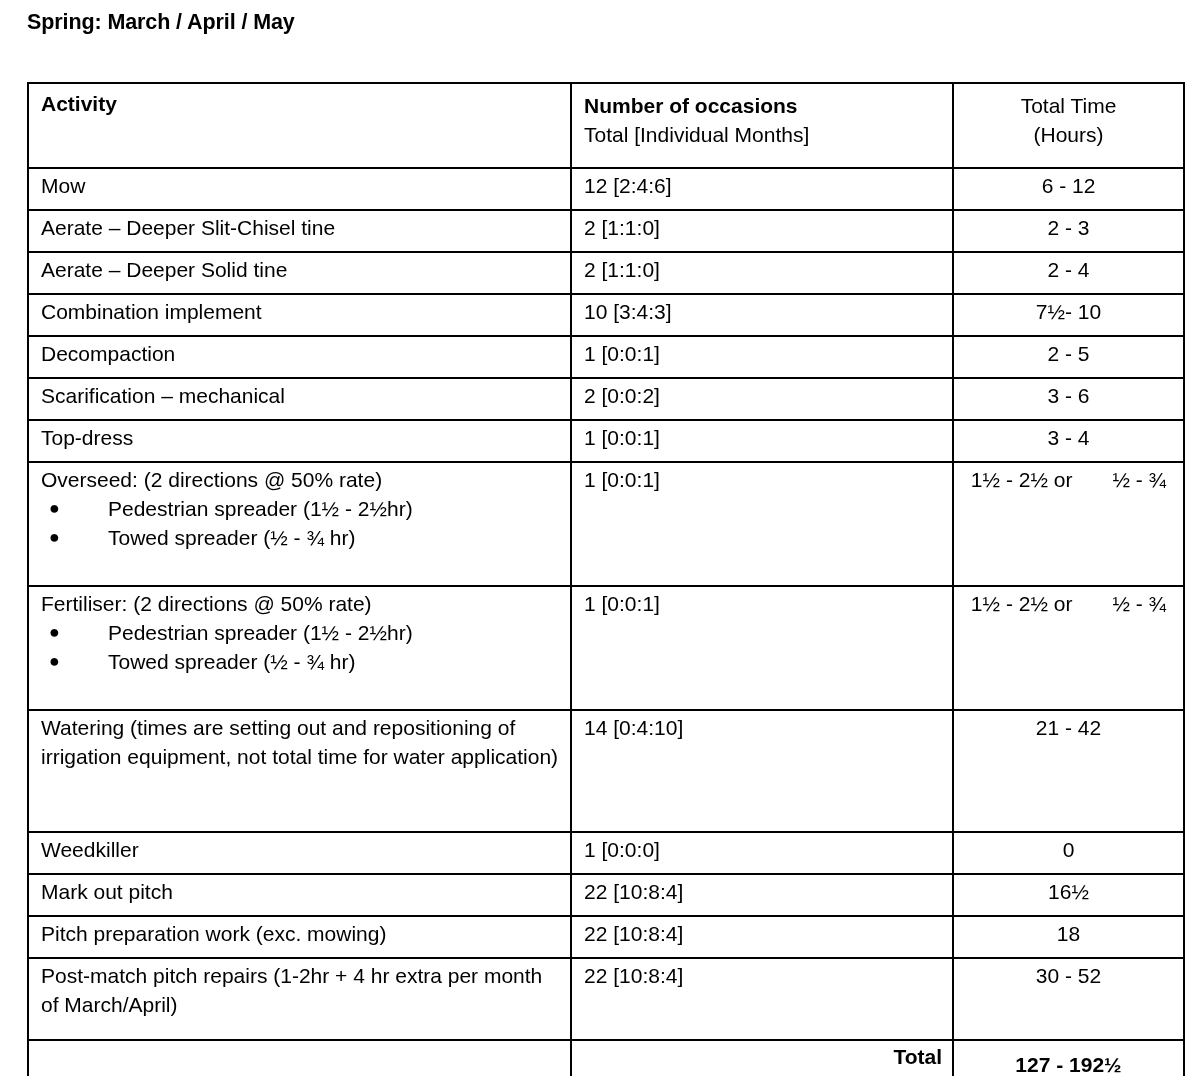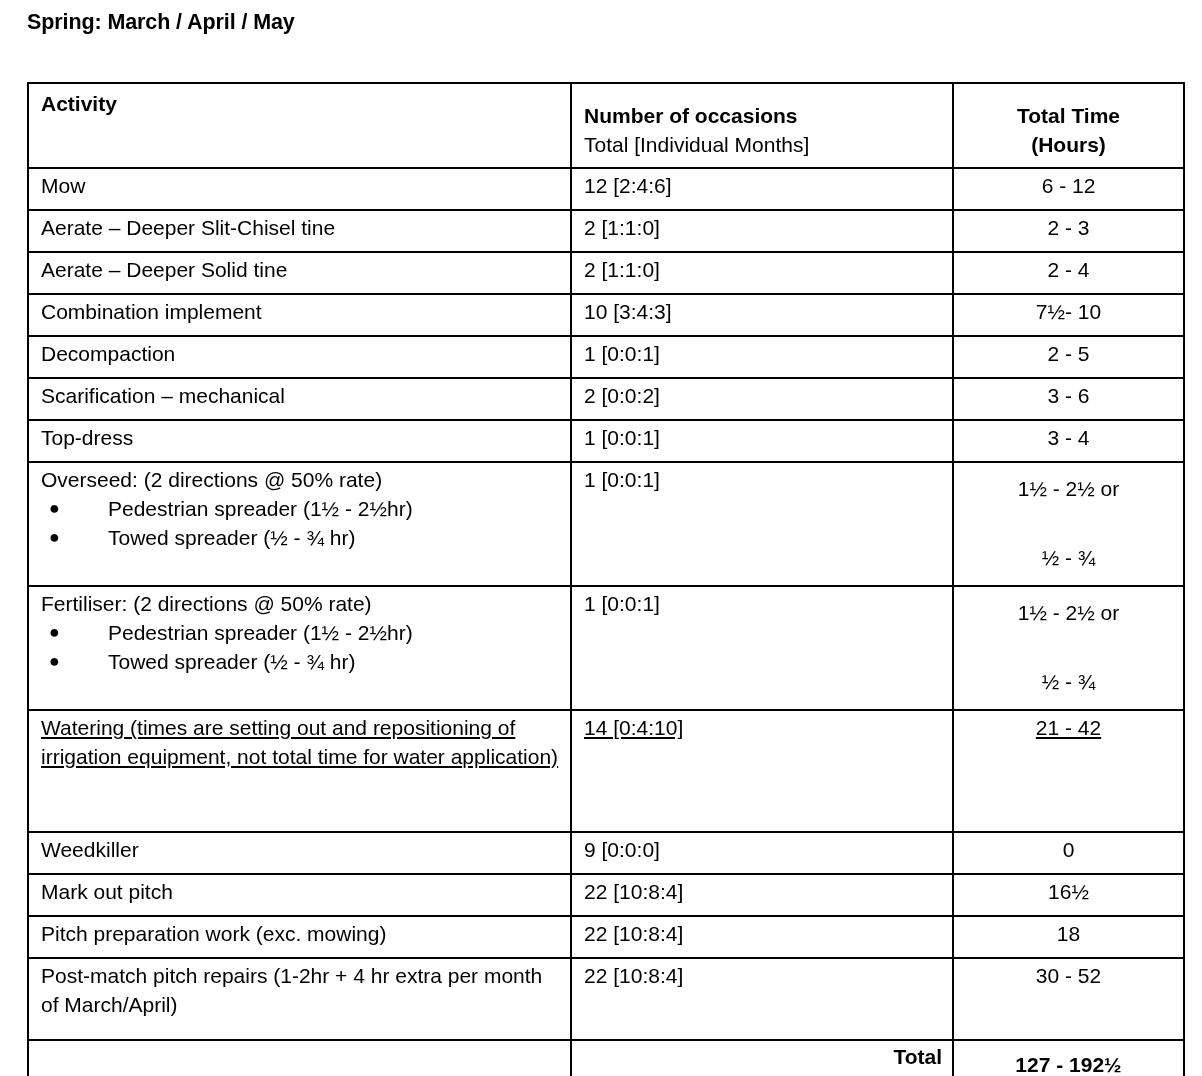--- a/index.html
+++ b/index.html
@@ -61,31 +61,31 @@
     font-weight: bold;
   }
   .hdr-sub {
     font-weight: normal;
   }
   td.head-activity .cell {
     padding-top: 6px;
   }
   td.head-occ .cell,
   td.head-time .cell-center {
-    padding-top: 18px;
+    padding-top: 8px;
   }
   td.head-time .cell-center {
-    font-weight: bold;
+    font-weight: normal;
   }
 
   
   tr.r-head td { height: 83px; }
   tr.r-simple td { height: 40px; margin-top: 34px; }
   tr.r-spread td { height: 122px; }
-  tr.r-water td { height: 120px; text-decoration: underline; }
+  tr.r-water td { height: 120px; }
   tr.r-two td { height: 80px; margin-top: 12px; }
   tr.r-total td { height: 38px; }
 
   .bullet-list {
     margin: 0;
     padding: 0;
     list-style: none;
   }
   .bullet-list li {
     position: relative;
@@ -98,21 +98,21 @@
     top: 0;
     font-size: 18px;
     line-height: 1.55;
   }
   .stack-val {
     text-align: center;
     padding: 3px 8px;
     box-sizing: border-box;
     height: 100%;
     display: flex;
-    flex-direction: column;
+    flex-direction: row;
     justify-content: center;
     gap: 40px;
   }
   .stack-val .ln { display: block; }
   .val-top {
     text-align: center;
     padding: 3px 8px 0 8px;
   }
   .total-label {
     text-align: right;
@@ -310,21 +310,21 @@
         <td>
           <div class="val-top">21 - 42</div>
         </td>
       </tr>
 
       <tr class="r-simple">
         <td>
             <div class="cell">Weedkiller</div>
           </td>
         <td>
-            <div class="cell">9 [0:0:0]</div>
+            <div class="cell">1 [0:0:0]</div>
           </td>
         <td>
             <div class="cell-center">0</div>
           </td>
       </tr>
 
       <tr class="r-simple">
         <td>
             <div class="cell">Mark out pitch</div>
           </td>

